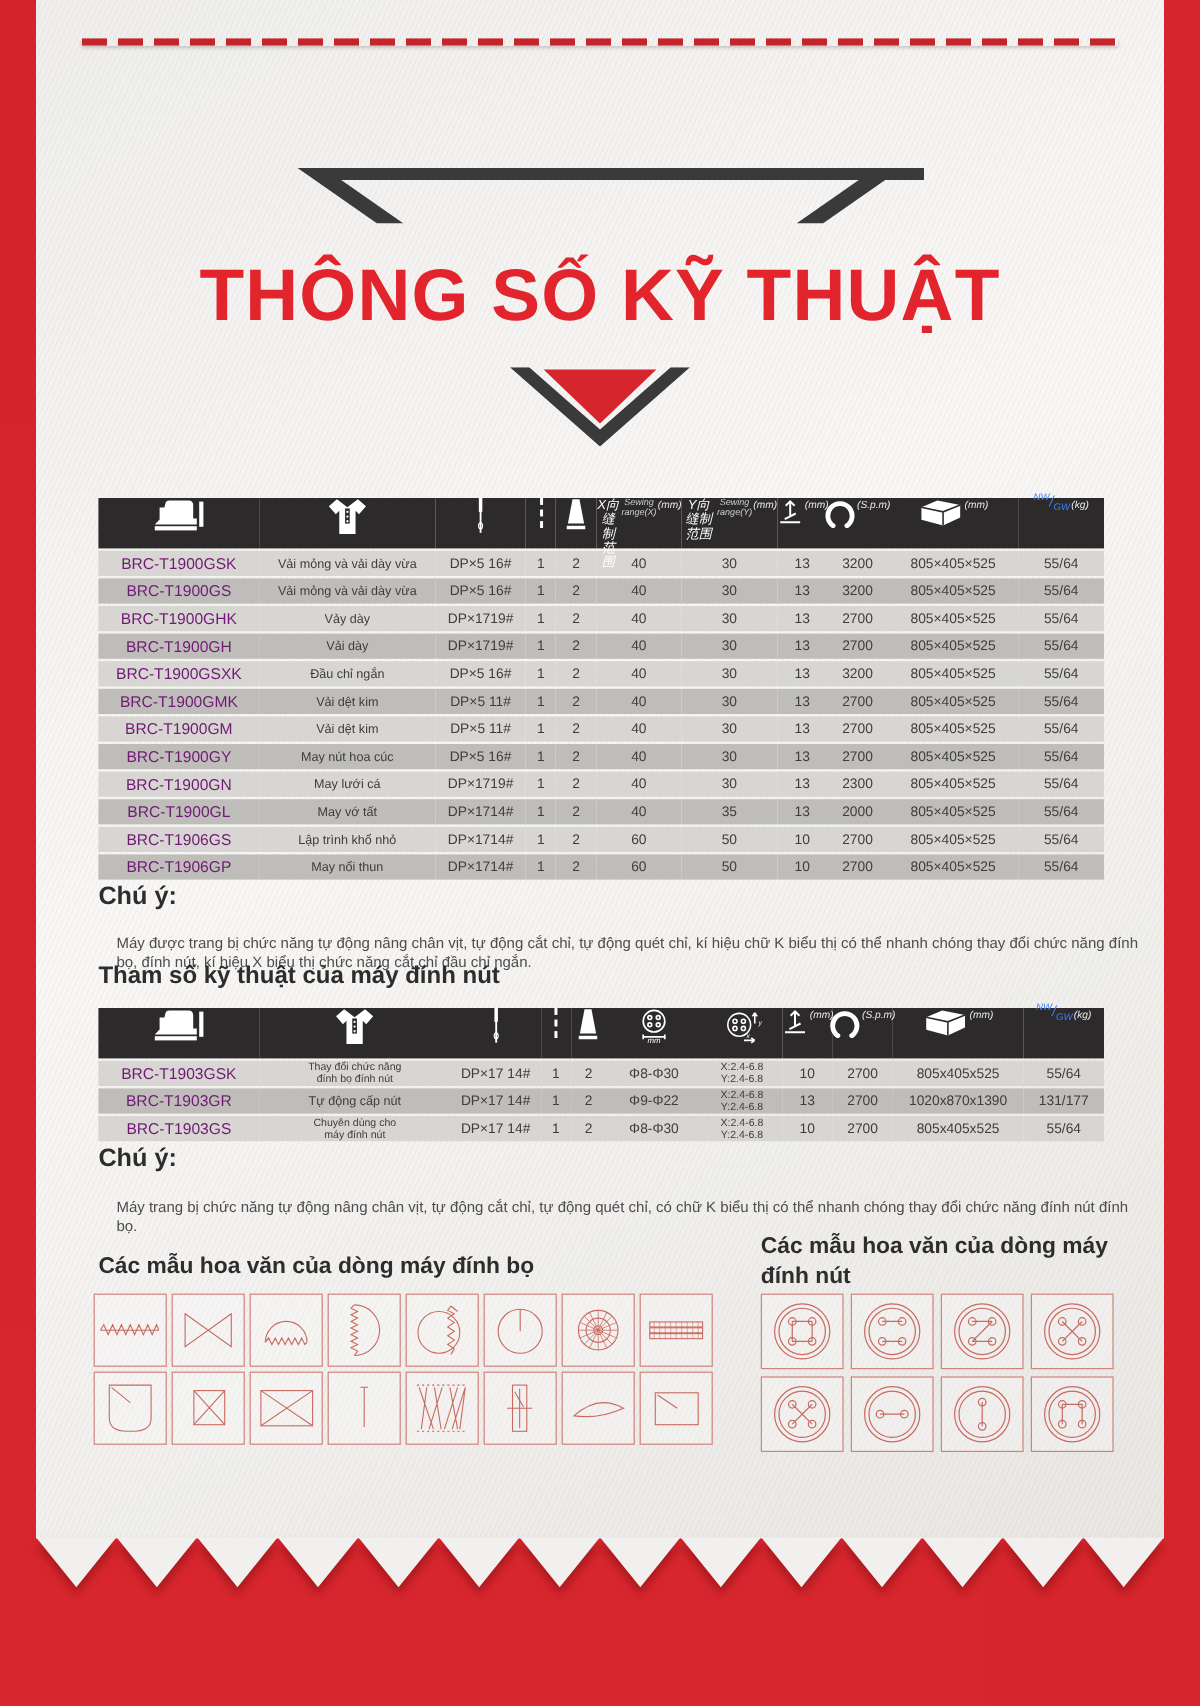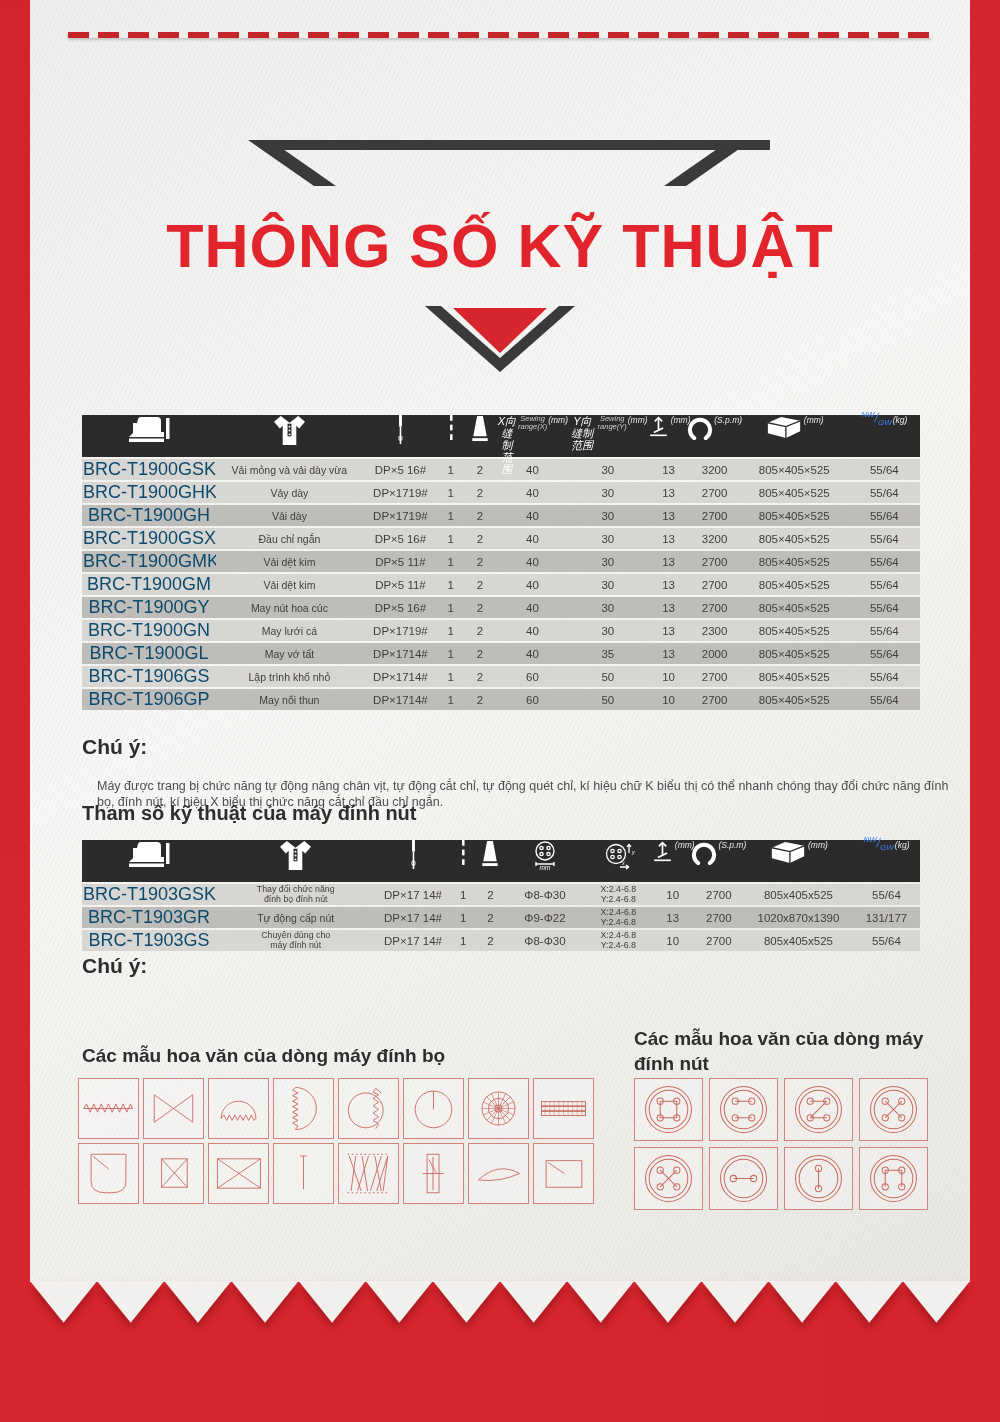--- a/index.html
+++ b/index.html
@@ -27,21 +27,21 @@
   .hicon{display:flex;align-items:center;justify-content:center;line-height:0;}
   .zh{font-size:11px;color:#ffffff;line-height:12px;}
   .en{font-size:7.5px;color:#cfcfcf;line-height:8px;}
   .unit{font-size:8.5px;color:#e9e9e9;line-height:10px;}
   .nwgw{color:#3b82f6;font-size:12px;}
   .nwgw .nw{font-size:8px;vertical-align:5px;}
   .nwgw .gw{font-size:8px;vertical-align:-3px;}
   .spec-table td{height:21px;padding:0 1px;text-align:center;font-size:11.5px;color:#3e3d3d;overflow:hidden;white-space:nowrap;}
   .spec-table tr.light td{background:#d8d6d3;}
   .spec-table tr.dark td{background:#bfbdba;}
-  .spec-table td.model{font-size:18px;color:#0c4a6e;}
+  .spec-table td.model{font-size:13px;color:#701a75;}
   .spec-table td.app{font-size:10.5px;}
   .spec-table td.two-line{font-size:8.8px;line-height:9.6px;white-space:normal;}
 
   .note-heading{position:absolute;left:52px;font-size:21px;font-weight:bold;color:#2e2d2d;margin:0;}
   .note-body{position:absolute;left:52px;width:862px;font-size:12.5px;line-height:16px;color:#4e4d4d;margin:15px;}
   #note1-heading{top:735px;}
   #note1-body{top:763px;}
   #section2-title{position:absolute;left:52px;top:802px;font-size:20px;font-weight:bold;color:#2e2d2d;margin:0;}
   #note2-heading{top:954px;}
   #note2-body{top:983px;}
@@ -215,20 +215,33 @@
               <td>DP×5 16#</td>
               <td>1</td>
               <td>2</td>
               <td>40</td>
               <td>30</td>
               <td>13</td>
               <td>3200</td>
               <td>805×405×525</td>
               <td>55/64</td>
             </tr>
+            <tr class="dark">
+              <td class="model">BRC-T1900GS</td>
+              <td class="app">Vải mỏng và vải dày vừa</td>
+              <td>DP×5 16#</td>
+              <td>1</td>
+              <td>2</td>
+              <td>40</td>
+              <td>30</td>
+              <td>13</td>
+              <td>3200</td>
+              <td>805×405×525</td>
+              <td>55/64</td>
+            </tr>
             <tr class="light">
               <td class="model">BRC-T1900GHK</td>
               <td class="app">Vảy dày</td>
               <td>DP×1719#</td>
               <td>1</td>
               <td>2</td>
               <td>40</td>
               <td>30</td>
               <td>13</td>
               <td>2700</td>
@@ -554,20 +567,21 @@
               <td>10</td>
               <td>2700</td>
               <td>805x405x525</td>
               <td>55/64</td>
             </tr>
           </tbody>
         </table>
       </div>
 
     <h2 class="note-heading" id="note2-heading">Chú ý:</h2>
+    <p class="note-body" id="note2-body">Máy trang bị chức năng tự động nâng chân vịt, tự động cắt chỉ, tự động quét chỉ, có chữ K biểu thị có thể nhanh chóng thay đổi chức năng đính nút đính bọ.</p>
 
     <h3 class="pattern-title" id="patterns-right-title">Các mẫu hoa văn của dòng máy đính nút</h3>
     <h3 class="pattern-title" id="patterns-left-title">Các mẫu hoa văn của dòng máy đính bọ</h3>
 
     <div class="pattern-grid" id="patterns-left-grid">
         <div class="pattern-cell"><svg viewBox="0 0 60 56" style="width:100%;height:100%">
             <g fill="none" stroke="#c86a60" stroke-width="1">
               <line x1="3" y1="28" x2="56" y2="28"></line>
               <polyline points="3,28 6,23 10,32 14,23 18,32 22,23 26,32 30,23 34,32 38,23 42,32 46,23 50,32 54,23 56,28"></polyline>
             </g>

